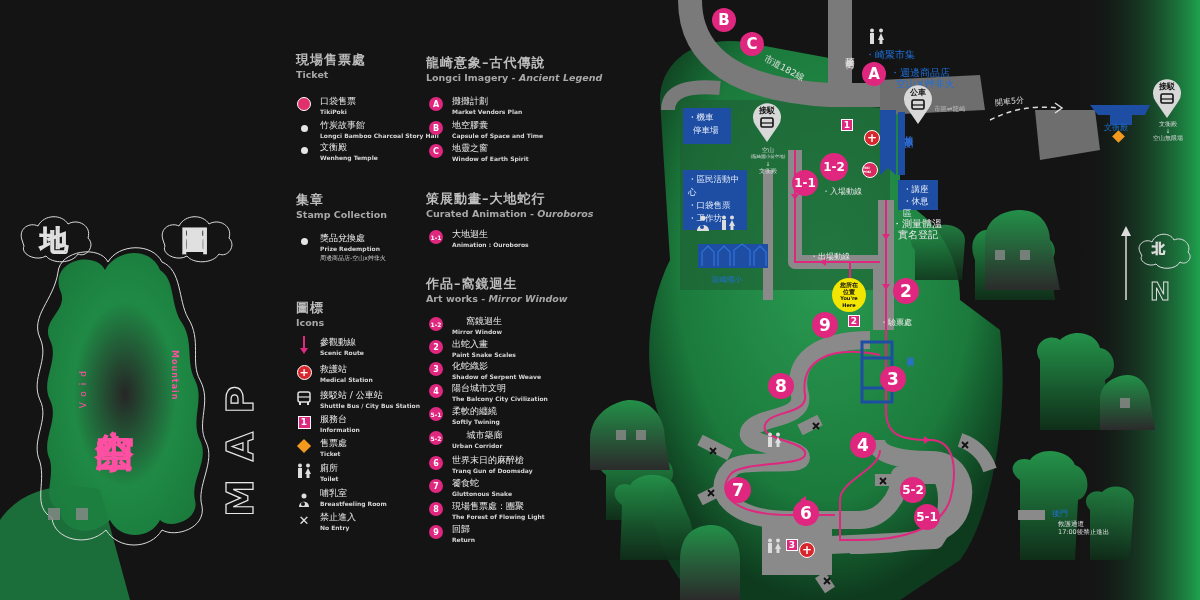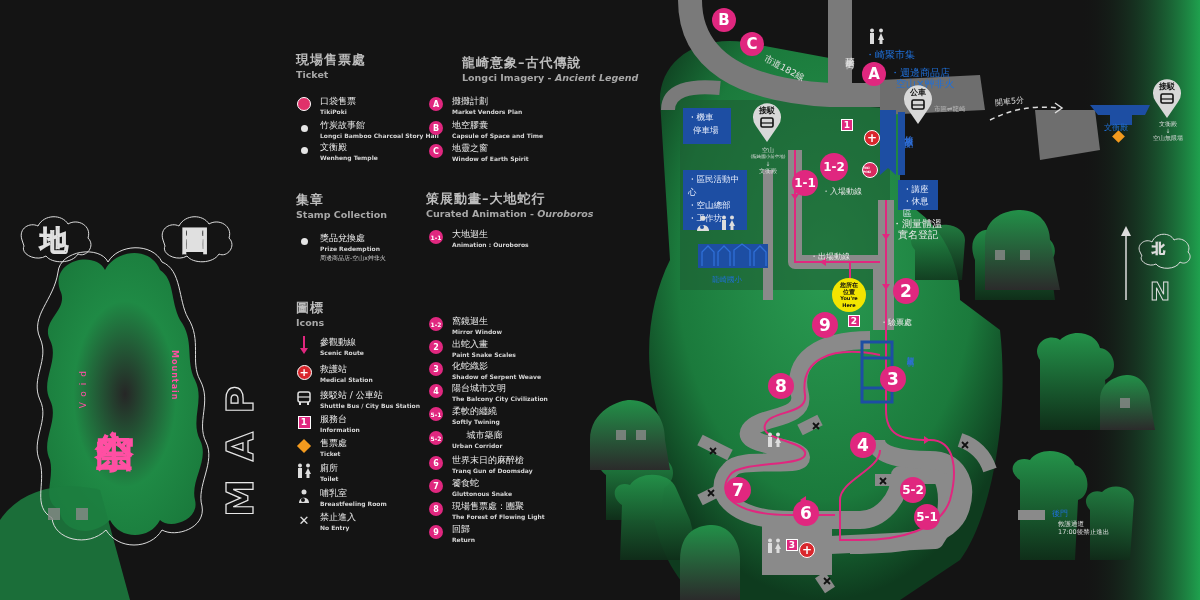--- a/index.html
+++ b/index.html
@@ -296,21 +296,21 @@
           <circle cx="12" cy="2.5" r="2" fill="#ddd"></circle>
           <polygon points="12,5 9,11 15,11" fill="#ddd"></polygon>
           <rect x="10.5" y="11" width="3" height="4" fill="#ddd"></rect>
         </svg>
       </div>
     <div>
         <div class="zh">廁所</div>
         <div class="en">Toilet</div>
       </div>
   </div>
-  <div class="item" style="left:296px;top:488px;">
+  <div class="item" style="left:296px;top:488px;align-items:flex-end;">
     <div class="ic">
         <svg width="14" height="14">
           <circle cx="7" cy="3" r="2.5" fill="#ddd"></circle>
           <path d="M2 14 C 2 7, 12 7, 12 14 Z" fill="#ddd"></path>
           <circle cx="6" cy="11" r="2" fill="#141414"></circle>
         </svg>
       </div>
     <div>
         <div class="zh">哺乳室</div>
         <div class="en">Breastfeeling Room</div>
@@ -319,21 +319,21 @@
   <div class="item" style="left:296px;top:512px;">
     <div class="ic">
         <span style="font-size:13px;color:#e0e0e0;">✕</span>
       </div>
     <div>
         <div class="zh">禁止進入</div>
         <div class="en">No Entry</div>
       </div>
   </div>
 
-  <div class="legend-col" style="left:426px;top:55px;margin-left:36px;">
+  <div class="legend-col" style="left:426px;top:55px;">
     <div class="sec-title-zh">龍崎意象–古代傳說</div>
     <div class="sec-title-en"><span>Longci Imagery - </span><i>Ancient Legend</i></div>
   </div>
   <div class="item" style="left:428px;top:96px;">
     <div class="ic">
         <div class="pin">A</div>
       </div>
     <div>
         <div class="zh">攤攤計劃</div>
         <div class="en">Market Vendors Plan</div>
@@ -365,21 +365,25 @@
   <div class="item" style="left:428px;top:229px;">
     <div class="ic">
         <div class="pin" style="font-size:6px;">1-1</div>
       </div>
     <div>
         <div class="zh">大地迴生</div>
         <div class="en">Animation : Ouroboros</div>
       </div>
   </div>
 
-  <div class="item" style="left:428px;top:316px;">
+  <div class="legend-col" style="left:426px;top:276px;">
+    <div class="sec-title-zh">作品–窩鏡迴生</div>
+    <div class="sec-title-en"><span>Art works - </span><i>Mirror Window</i></div>
+  </div>
+  <div class="item" style="left:428px;top:316px;text-align:right;">
       <div class="ic">
         <div class="pin" style="font-size:6px;">1-2</div>
       </div>
       <div>
         <div class="zh">窩鏡迴生</div>
         <div class="en">Mirror Window</div>
       </div>
     </div>
   <div class="item" style="left:428px;top:339px;">
       <div class="ic">
@@ -521,21 +525,21 @@
     <div>空山無限場</div>
   </div>
   <div class="bluelabel" style="left:1104px;top:122px;font-size:8px;">文衡殿</div>
 
   <div class="bluebox" style="left:683px;top:108px;width:48px;height:36px;">
     <div>・機車</div>
     <div style="padding-left:5px;">停車場</div>
   </div>
   <div class="bluebox" style="left:683px;top:170px;width:64px;height:60px;">
     <div>・區民活動中心</div>
-    <div>・空山總部</div>
+    <div>・口袋售票</div>
     <div>・工作坊</div>
   </div>
   <div class="bluelabel" style="left:712px;top:274px;font-size:7.5px;">龍崎國小</div>
   <div class="vtext" style="left:903px;top:128px;color:#2f6fd8;font-size:9px;line-height:11px;">竹炭故事館</div>
   <div class="bluebox" style="left:898px;top:180px;width:40px;height:30px;line-height:12px;">
     <div>・講座</div>
     <div>・休息區</div>
   </div>
 
   <div class="maplabel" style="left:822px;top:186px;">・入場動線</div>

